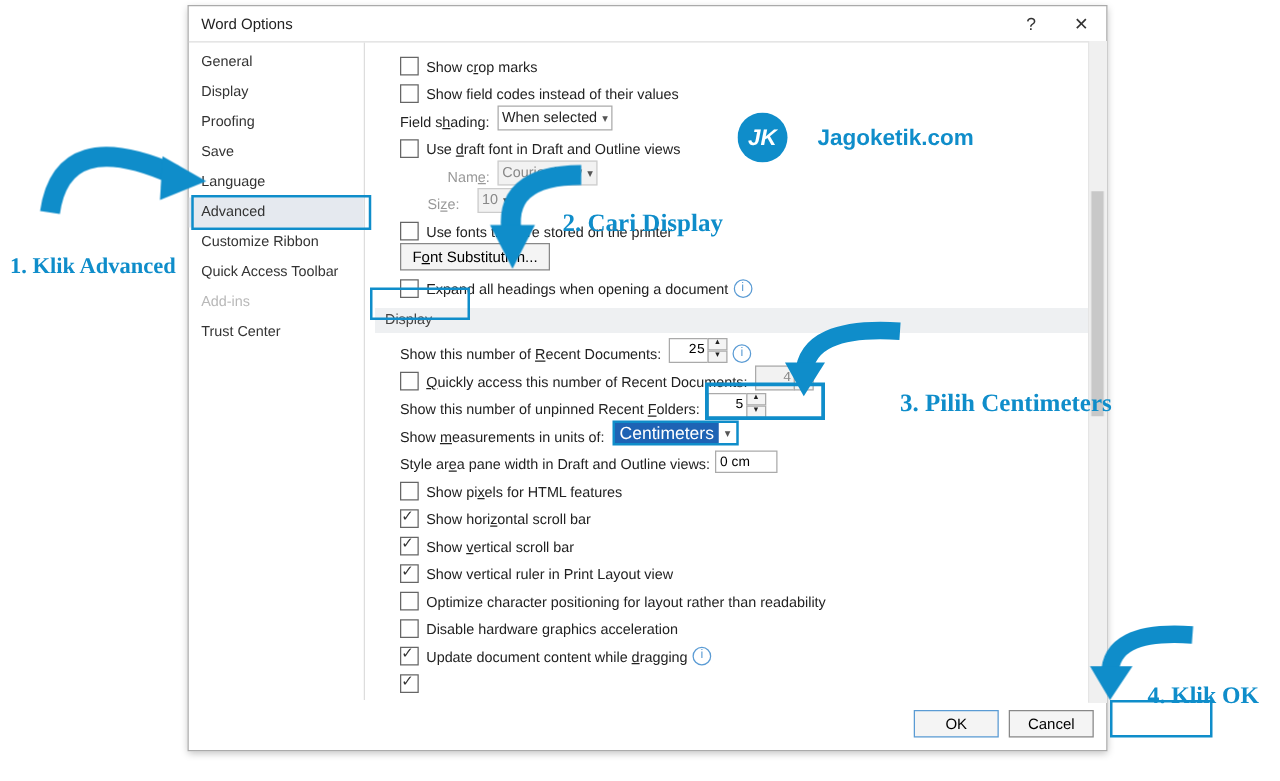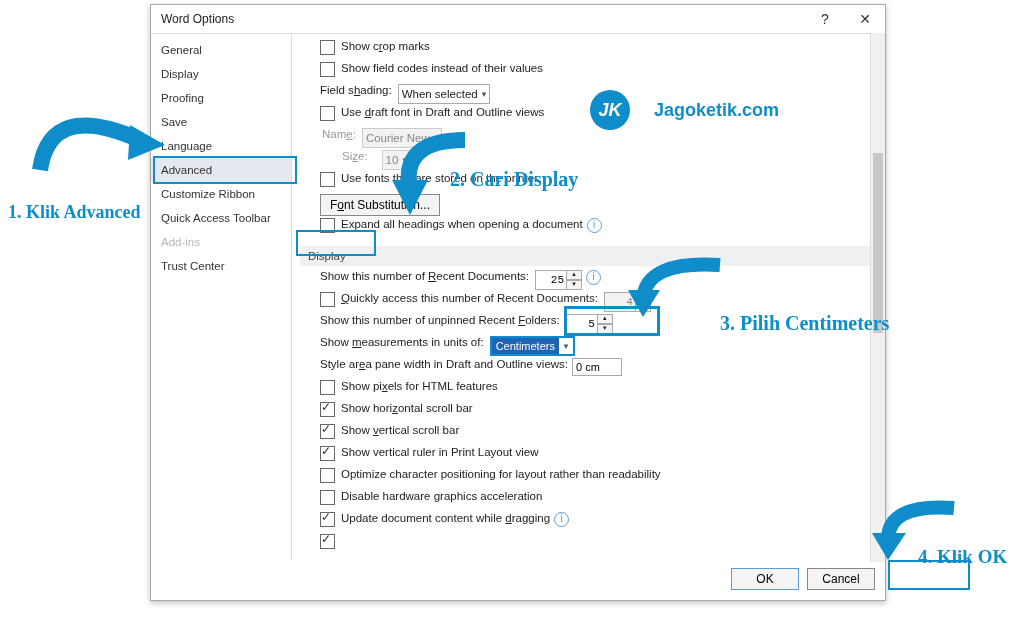--- a/index.html
+++ b/index.html
@@ -7,21 +7,21 @@
 .title-bar{height:28px;line-height:28px;padding-left:10px;border-bottom:1px solid #ddd;font-size:12px;display:flex;}
 .title-bar .spacer{flex:1}
 .title-btn{width:40px;height:28px;text-align:center;font-size:14px;font-family:inherit;color:#333}
 .dlg-body{display:flex;height:526px}
 .sidebar{width:140px;border-right:1px solid #ddd;padding-top:4px}
 .side-item{padding:6px 10px;color:#333;cursor:default}
 .side-item.selected{background:#e5e9ef}
 .side-box{position:absolute;border:2px solid #0f8dca;left:153px;top:156px;width:140px;height:24px;pointer-events:none}
 .content{flex:1;overflow-y:auto;overflow-x:auto;padding:0 0 0 0;position:relative}
 .content-inner{padding:4px 12px 30px 8px}
-.row{display:flex;align-items:flex-start;min-height:20px;margin:2px 0}
+.row{display:flex;align-items:flex-end;min-height:20px;margin:2px 0}
 .chk{width:13px;height:13px;border:1px solid #666;margin-right:6px;flex:0 0 auto;position:relative;background:#fff}
 .chk.checked::after{content:"✓";position:absolute;top:-3px;left:0;font-size:12px;color:#333}
 .lbl{white-space:nowrap}
 .sub{margin-left:20px}
 .muted{color:#999}
 .dd{border:1px solid #aaa;background:#fff;height:18px;display:inline-flex;align-items:center;padding:0 3px;margin-left:6px}
 .dd .arrow{margin-left:4px;font-size:9px;color:#555}
 .dd.disabled{background:#f2f2f2;color:#888;border-color:#ccc}
 .spin{display:inline-flex;align-items:center;margin-left:6px}
 .spin input{width:26px;height:16px;border:1px solid #aaa;text-align:right;padding-right:2px;font-family:Liberation Mono, monospace;font-size:11px}
@@ -33,21 +33,21 @@
 .btn-row{position:absolute;right:10px;bottom:10px;display:flex;gap:8px}
 .underline{text-decoration:underline}
 .txtfield{border:1px solid #aaa;height:16px;width:42px;text-align:left;padding:0 3px;font-family:inherit;font-size:11px;margin-left:4px}
 .sel-box{border:2px solid #0f8dca;position:absolute;pointer-events:none}
 .annotation{position:absolute;font-family:Liberation Serif, serif;font-weight:700;color:#0f8dca;white-space:nowrap}
 .arrow-svg{position:absolute}
 .logo{position:absolute;left:590px;top:90px;display:flex;align-items:center;gap:24px}
 .logo-badge{width:40px;height:40px;border-radius:50%;background:#0f8dca;color:#fff;font-weight:700;font-size:18px;display:flex;align-items:center;justify-content:center;font-style:italic}
 .logo-text{font-size:18px;font-weight:700;color:#0f8dca}
 .unit-dd{border:2px solid #0f8dca;background:#fff;display:inline-flex;align-items:center;padding:0;margin-left:6px}
-.unit-dd .val{background:#1e63b4;color:#fff;padding:0 4px;height:16px;line-height:16px;font-size:11px}
+.unit-dd .val{background:#1e63b4;color:#fff;padding:0 4px;height:16px;line-height:16px;font-size:14px}
 .unit-dd .arrow{width:14px;text-align:center;font-size:9px;color:#555}
 .scrollbar-v{position:absolute;right:0;top:28px;bottom:38px;width:14px;background:#f0f0f0;border-left:1px solid #ddd}
 .scrollbar-v .thumb{position:absolute;left:2px;right:2px;top:120px;height:180px;background:#c8c8c8}
 </style>
 </head>
 <body>
 
 <div class="dialog">
   <div class="title-bar">
     <span>Word Options</span>
@@ -82,21 +82,21 @@
             <span class="lbl">Field s<span class="underline">h</span>ading:</span>
             <span class="dd">
               <span>When selected</span>
               <span class="arrow">▾</span>
             </span>
           </div>
         <div class="row sub">
             <span class="chk"></span>
             <span class="lbl">Use <span class="underline">d</span>raft font in Draft and Outline views</span>
           </div>
-        <div class="row sub" style="margin-left:22px">
+        <div class="row sub" style="margin-left:58px">
             <span class="lbl muted">Nam<span class="underline">e</span>:</span>
             <span class="dd disabled">
               <span>Courier New</span>
               <span class="arrow">▾</span>
             </span>
           </div>
         <div class="row sub" style="margin-left:42px">
             <span class="lbl muted">Si<span class="underline">z</span>e:</span>
             <span class="dd disabled" style="margin-left:14px">
               <span>10</span>

